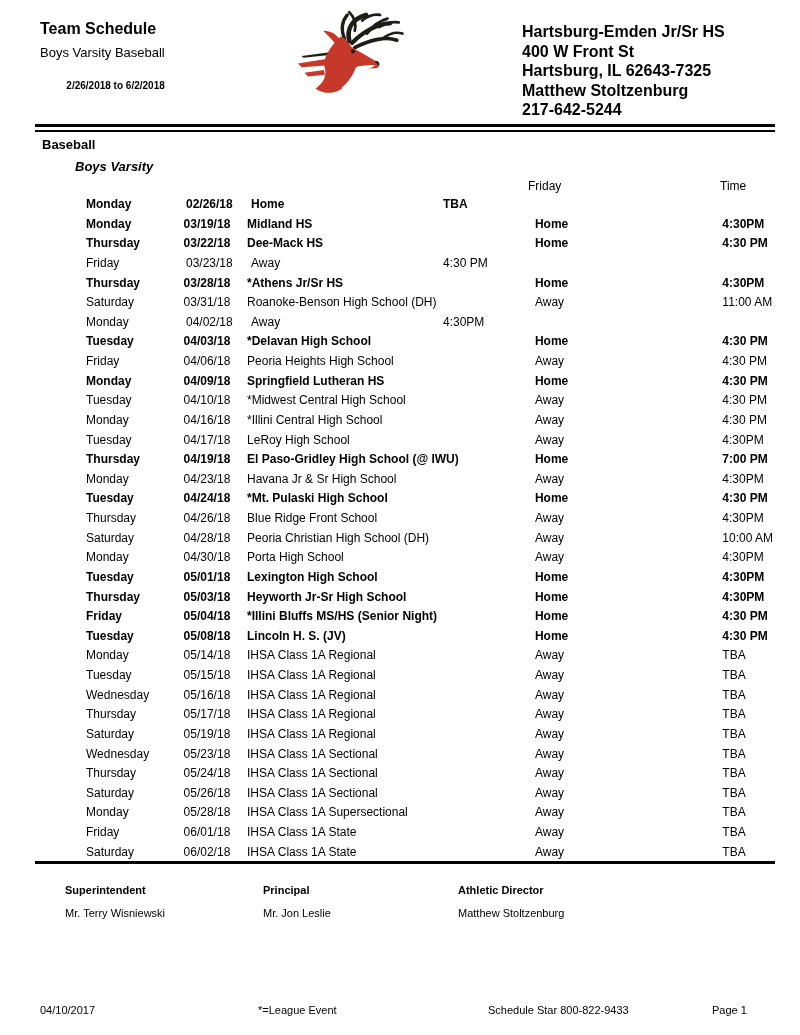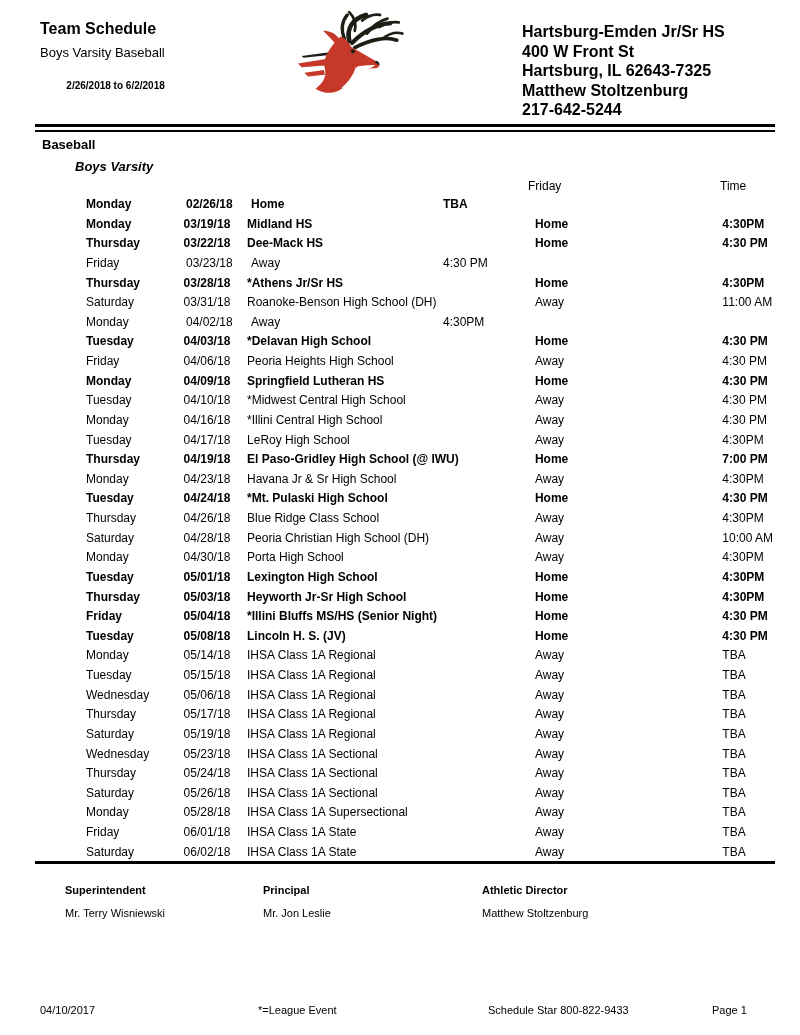--- a/index.html
+++ b/index.html
@@ -39,21 +39,21 @@
   .c-day   { width:100px; }
   .c-date  { width:65px; }
   .c-event { width:295px; }
   .c-place { width:192px; }
   .c-time  { width:56px; }
 
   .rule-c { left:35px; width:740px; top:861px; height:3px; background:#000; }
 
   
   .off-col { top:884px; }
-  .off-1 { left:65px; }  .off-2 { left:263px; }  .off-3 { left:458px;margin-left:24px; }
+  .off-1 { left:65px; }  .off-2 { left:263px; }  .off-3 { left:458px; }
   .off-title { font-size:11px; font-weight:bold; }
   .off-name  { font-size:11px; margin-top:11px; }
 
   
   .foot { top:1004px; font-size:11px; }
   .f-date   { left:40px; }
   .f-legend { left:258px; }
   .f-vendor { left:488px; }
   .f-page   { left:712px; }
 </style>
@@ -223,21 +223,21 @@
       <div class="trow bold">
         <span class="cell c-day">Tuesday</span>
         <span class="cell c-date">04/24/18</span>
         <span class="cell c-event">*Mt. Pulaski High School</span>
         <span class="cell c-place">Home</span>
         <span class="cell c-time">4:30 PM</span>
       </div>
       <div class="trow">
         <span class="cell c-day">Thursday</span>
         <span class="cell c-date">04/26/18</span>
-        <span class="cell c-event">Blue Ridge Class School</span>
+        <span class="cell c-event">Blue Ridge Front School</span>
         <span class="cell c-place">Away</span>
         <span class="cell c-time">4:30PM</span>
       </div>
       <div class="trow">
         <span class="cell c-day">Saturday</span>
         <span class="cell c-date">04/28/18</span>
         <span class="cell c-event">Peoria Christian High School (DH)</span>
         <span class="cell c-place">Away</span>
         <span class="cell c-time">10:00 AM</span>
       </div>
@@ -285,21 +285,21 @@
       </div>
       <div class="trow">
         <span class="cell c-day">Tuesday</span>
         <span class="cell c-date">05/15/18</span>
         <span class="cell c-event">IHSA Class 1A Regional</span>
         <span class="cell c-place">Away</span>
         <span class="cell c-time">TBA</span>
       </div>
       <div class="trow">
         <span class="cell c-day">Wednesday</span>
-        <span class="cell c-date">05/06/18</span>
+        <span class="cell c-date">05/16/18</span>
         <span class="cell c-event">IHSA Class 1A Regional</span>
         <span class="cell c-place">Away</span>
         <span class="cell c-time">TBA</span>
       </div>
       <div class="trow">
         <span class="cell c-day">Thursday</span>
         <span class="cell c-date">05/17/18</span>
         <span class="cell c-event">IHSA Class 1A Regional</span>
         <span class="cell c-place">Away</span>
         <span class="cell c-time">TBA</span>

